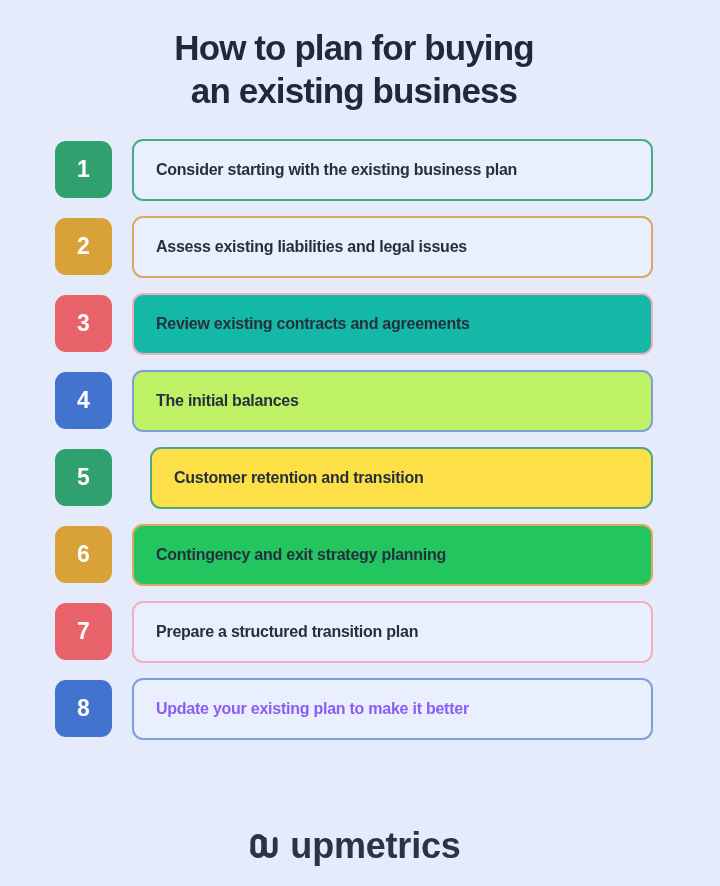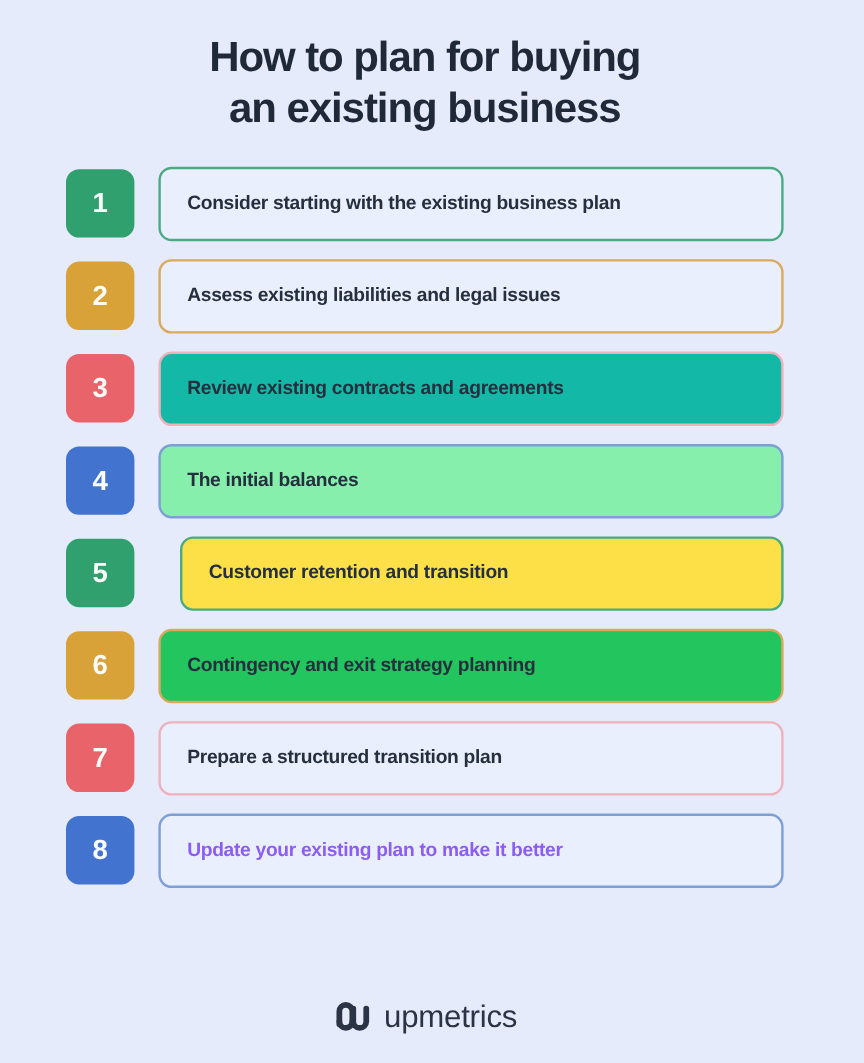--- a/index.html
+++ b/index.html
@@ -105,22 +105,22 @@
     gap: 9px;
   }
 
   .logo-mark {
     width: 34px;
     height: 34px;
     display: block;
   }
 
   .logo-text {
-    font-size: 26px;
-    font-weight: normal;
+    font-size: 36px;
+    font-weight: bold;
     color: #2b3445;
     letter-spacing: -0.2px;
     line-height: 1;
   }
 </style>
 </head>
 <body style="background: rgb(230, 235, 251);">
 
 <div class="infographic">
 
@@ -155,21 +155,21 @@
       </div>
       <div class="step-box" style="border-color: rgb(239, 177, 187); background: #14b8a6;">
         <span class="step-label" style="color: rgb(37, 47, 62);">Review existing contracts and agreements</span>
       </div>
     </div>
 
     <div class="step-row">
       <div class="step-badge" style="background: rgb(66, 116, 207);">
         <span>4</span>
       </div>
-      <div class="step-box" style="border-color: rgb(125, 159, 216); background: #86efac;">
+      <div class="step-box" style="border-color: rgb(125, 159, 216); background: #bef264;">
         <span class="step-label" style="color: rgb(37, 47, 62);">The initial balances</span>
       </div>
     </div>
 
     <div class="step-row">
       <div class="step-badge" style="background: rgb(47, 160, 110);">
         <span>5</span>
       </div>
       <div class="step-box" style="border-color: rgb(74, 171, 131); background: #fde047; margin-left: 38px;">
         <span class="step-label" style="color: rgb(37, 47, 62);">Customer retention and transition</span>

